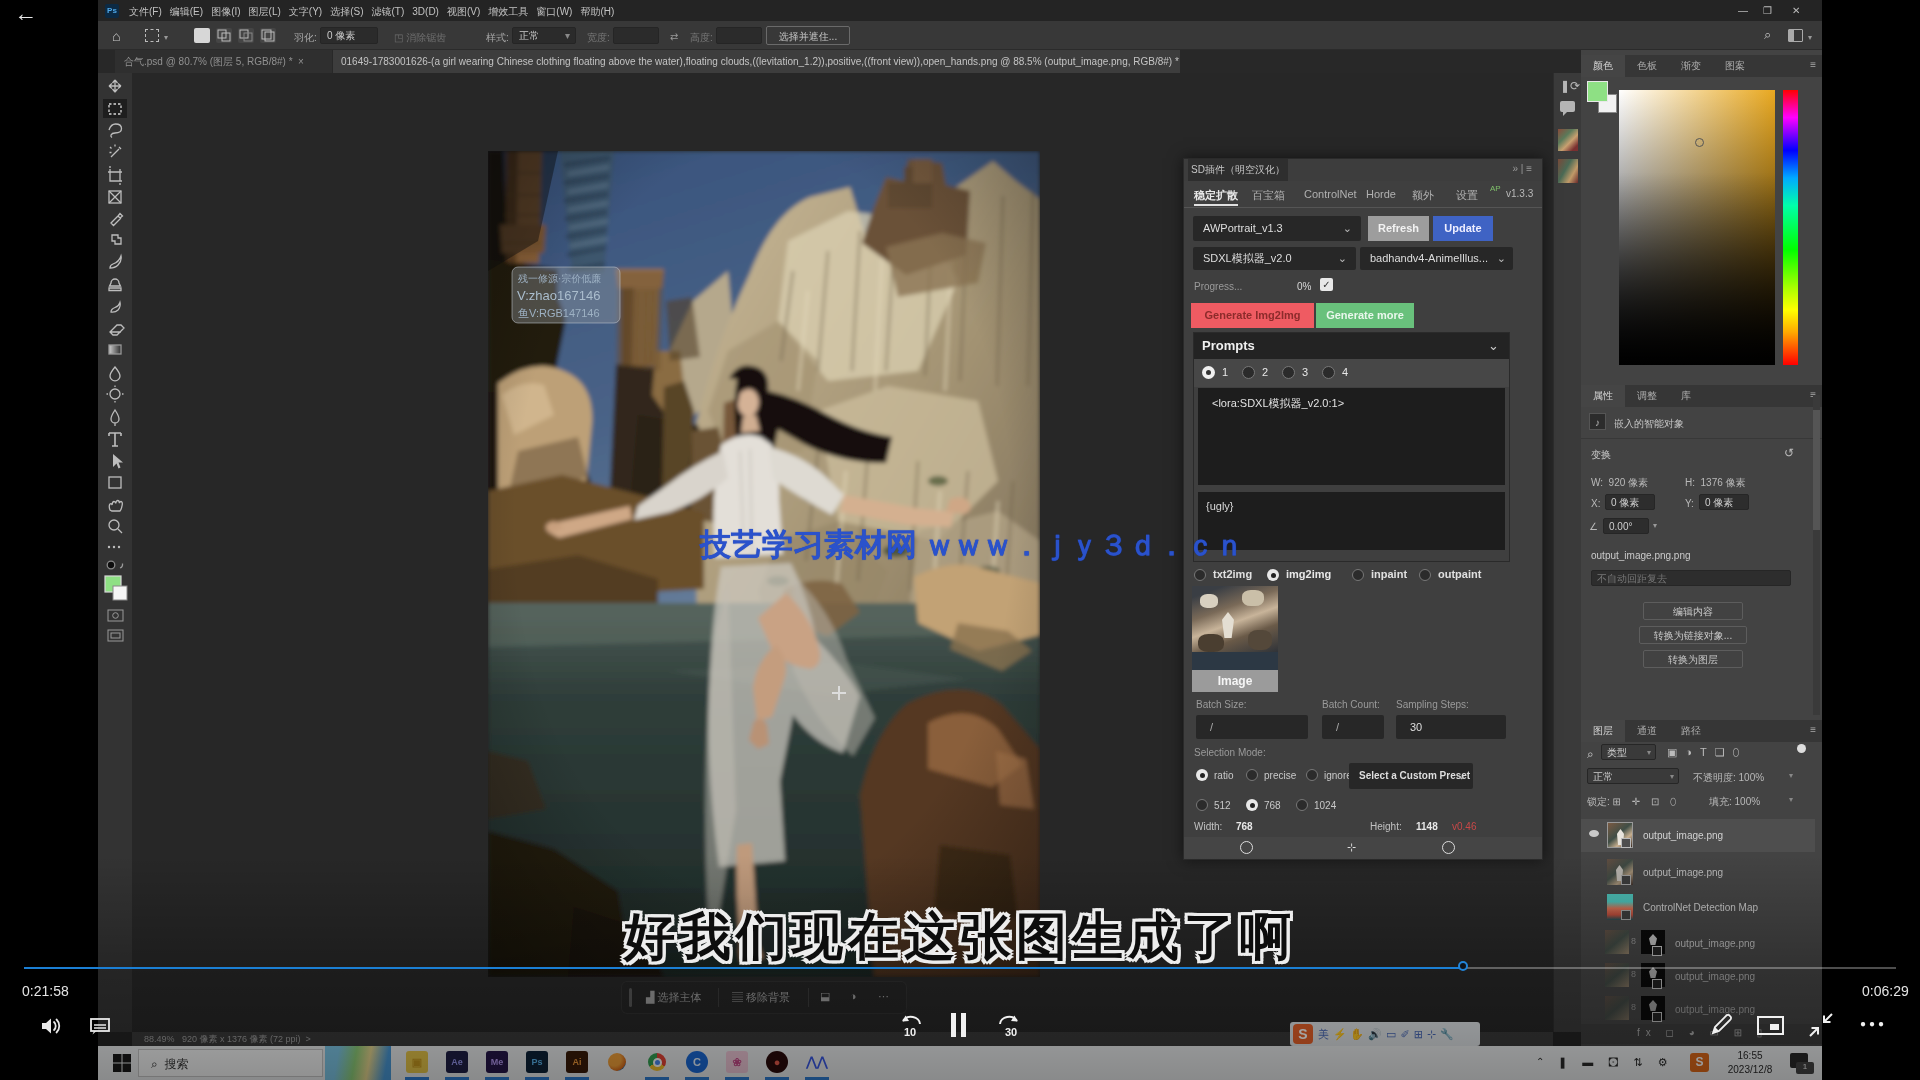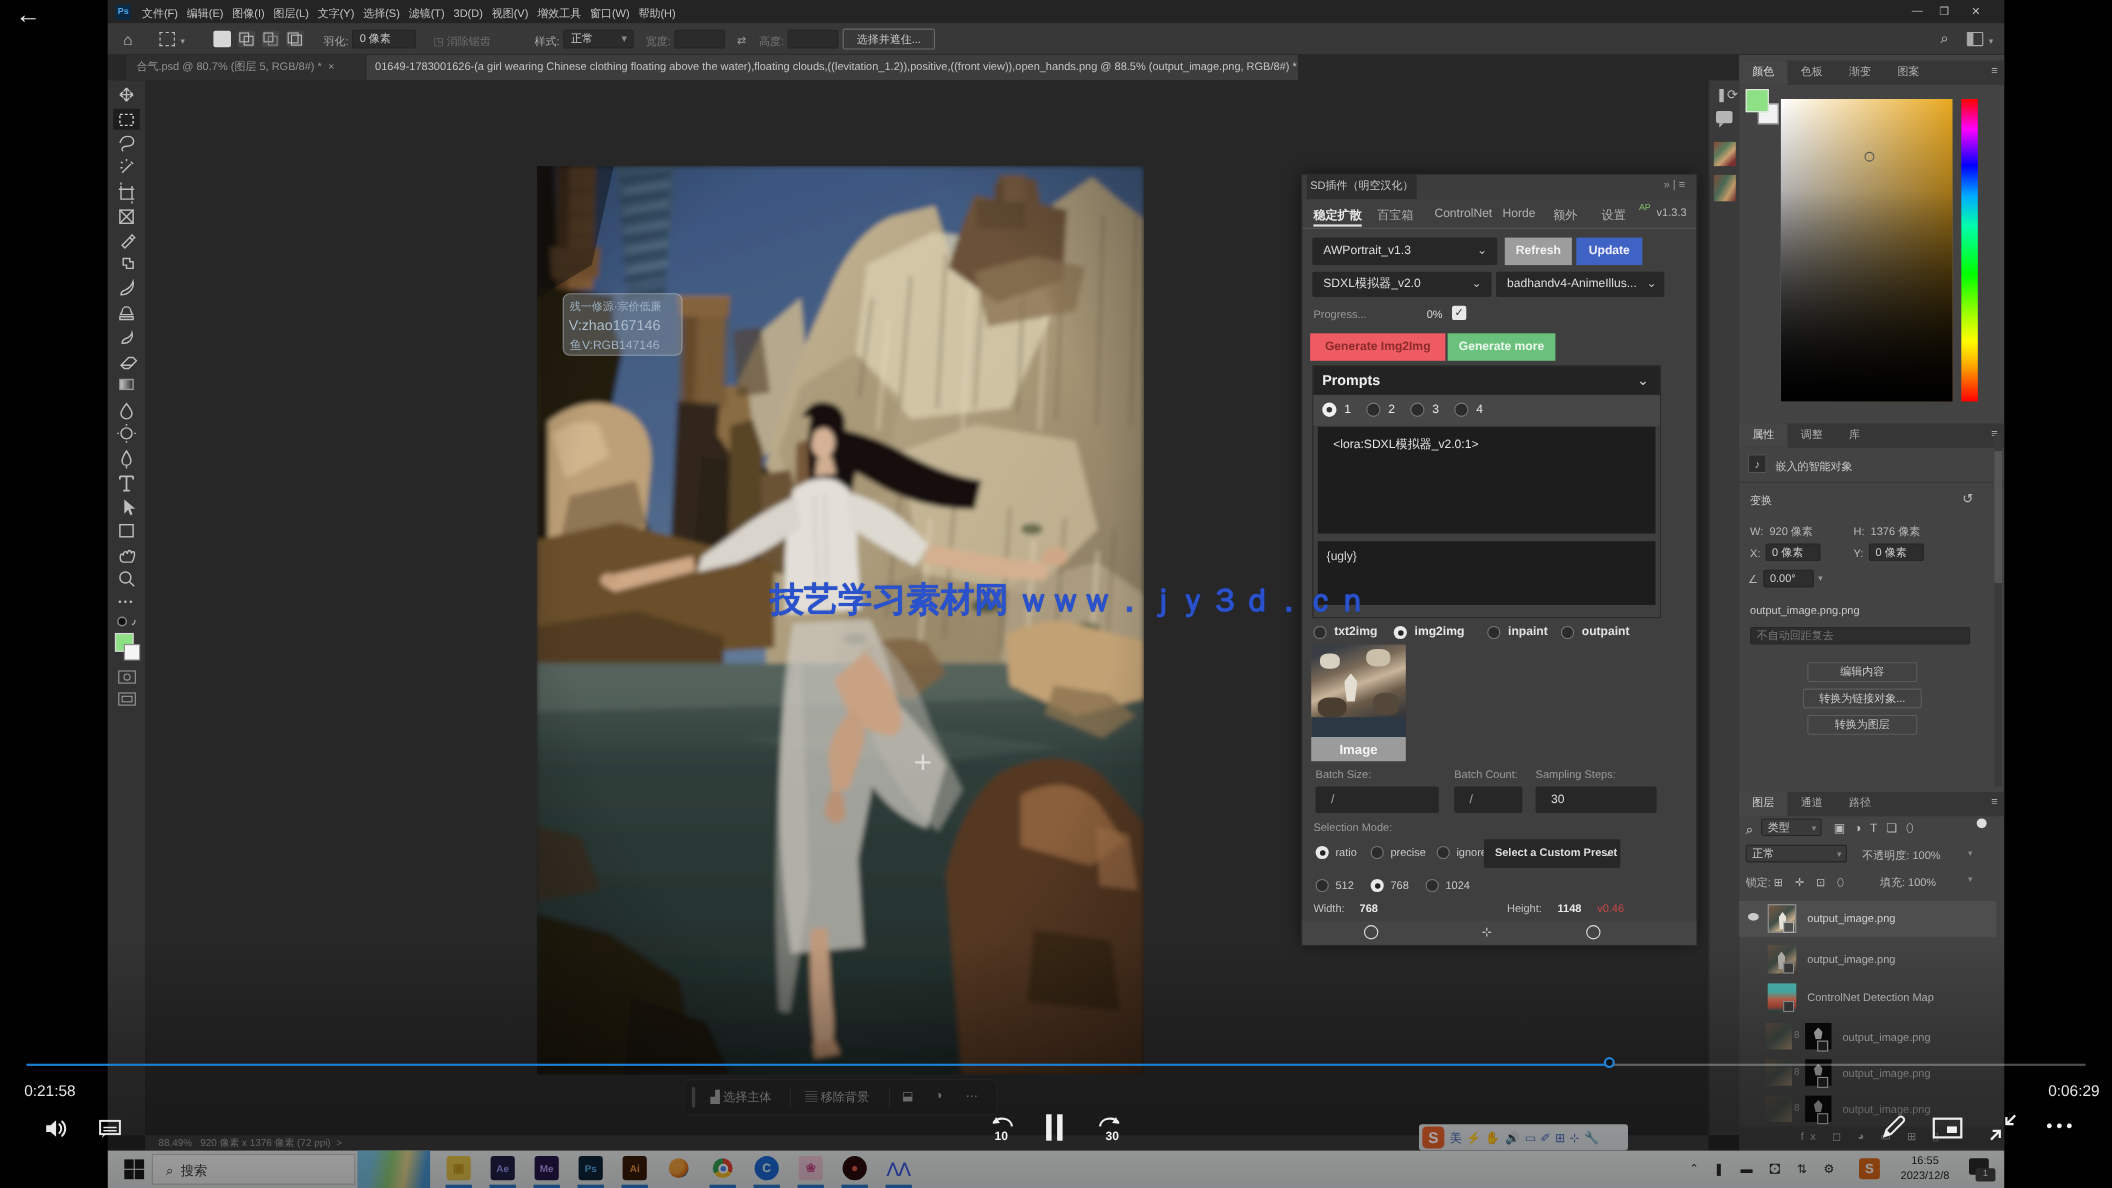--- a/index.html
+++ b/index.html
@@ -692,20 +692,21 @@
       <div style="position:absolute; left:186px; top:6px; width:1px; height:19px; background:#3a3a3a;"></div>
       <div style="position:absolute; left:198px; top:8px;">⬓</div>
       <div style="position:absolute; left:228px; top:8px;">◑</div>
       <div style="position:absolute; left:256px; top:8px;">⋯</div>
     </div>
   </div>
 
   <div id="wm">技艺学习素材网<span class="lat">&nbsp;ｗｗｗ．ｊｙ３ｄ．ｃｎ</span></div>
 
   <div id="dim"></div>
+  <div id="subtitle">好我们现在这张图生成了啊</div>
   <div id="pbar-blue"></div>
   <div id="pbar-gray"></div>
   <div id="pbar-dot"></div>
   <div class="ptime" style="left:22px; top:983px;">0:21:58</div>
   <div class="ptime" style="left:1862px; top:983px;">0:06:29</div>
   <div id="backarrow" style="position:absolute; left:14px; top:0px; color:#e8e8e8; font-size:23px;">←</div>
   <div id="playerctl">
 
     <svg style="position:absolute; left:38px; top:1014px;" width="24" height="24" viewBox="0 0 24 24">
       <path d="M4 9 h4 l5 -4.5 v15 l-5 -4.5 h-4 z" fill="#e8e8e8"></path>

